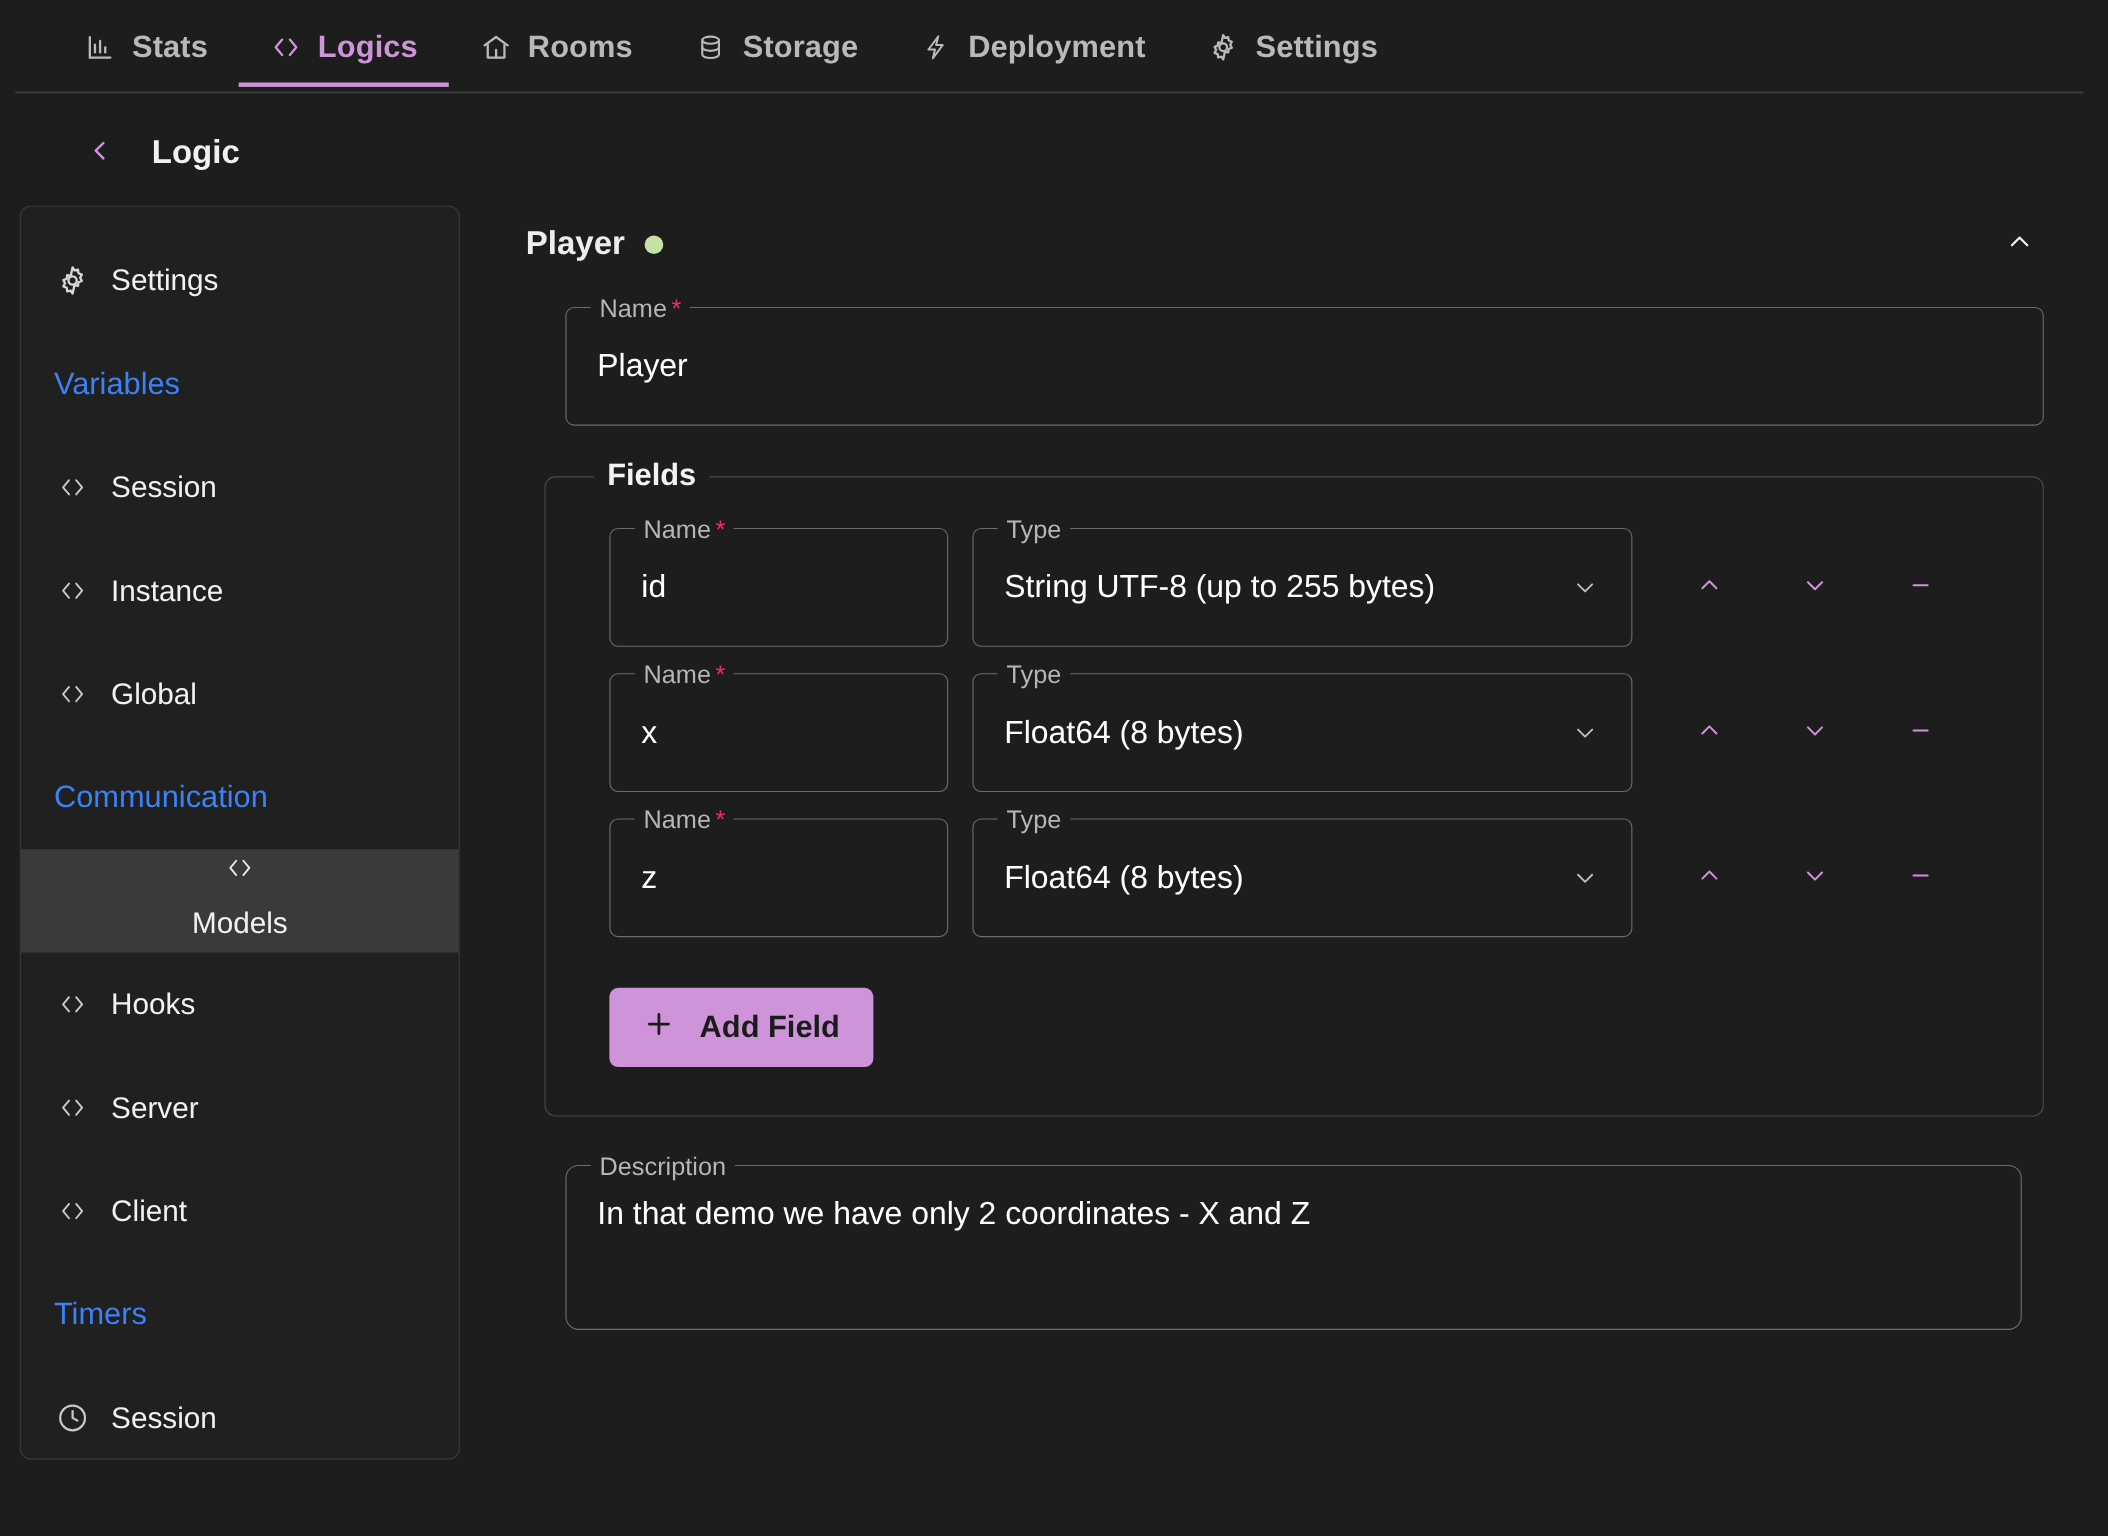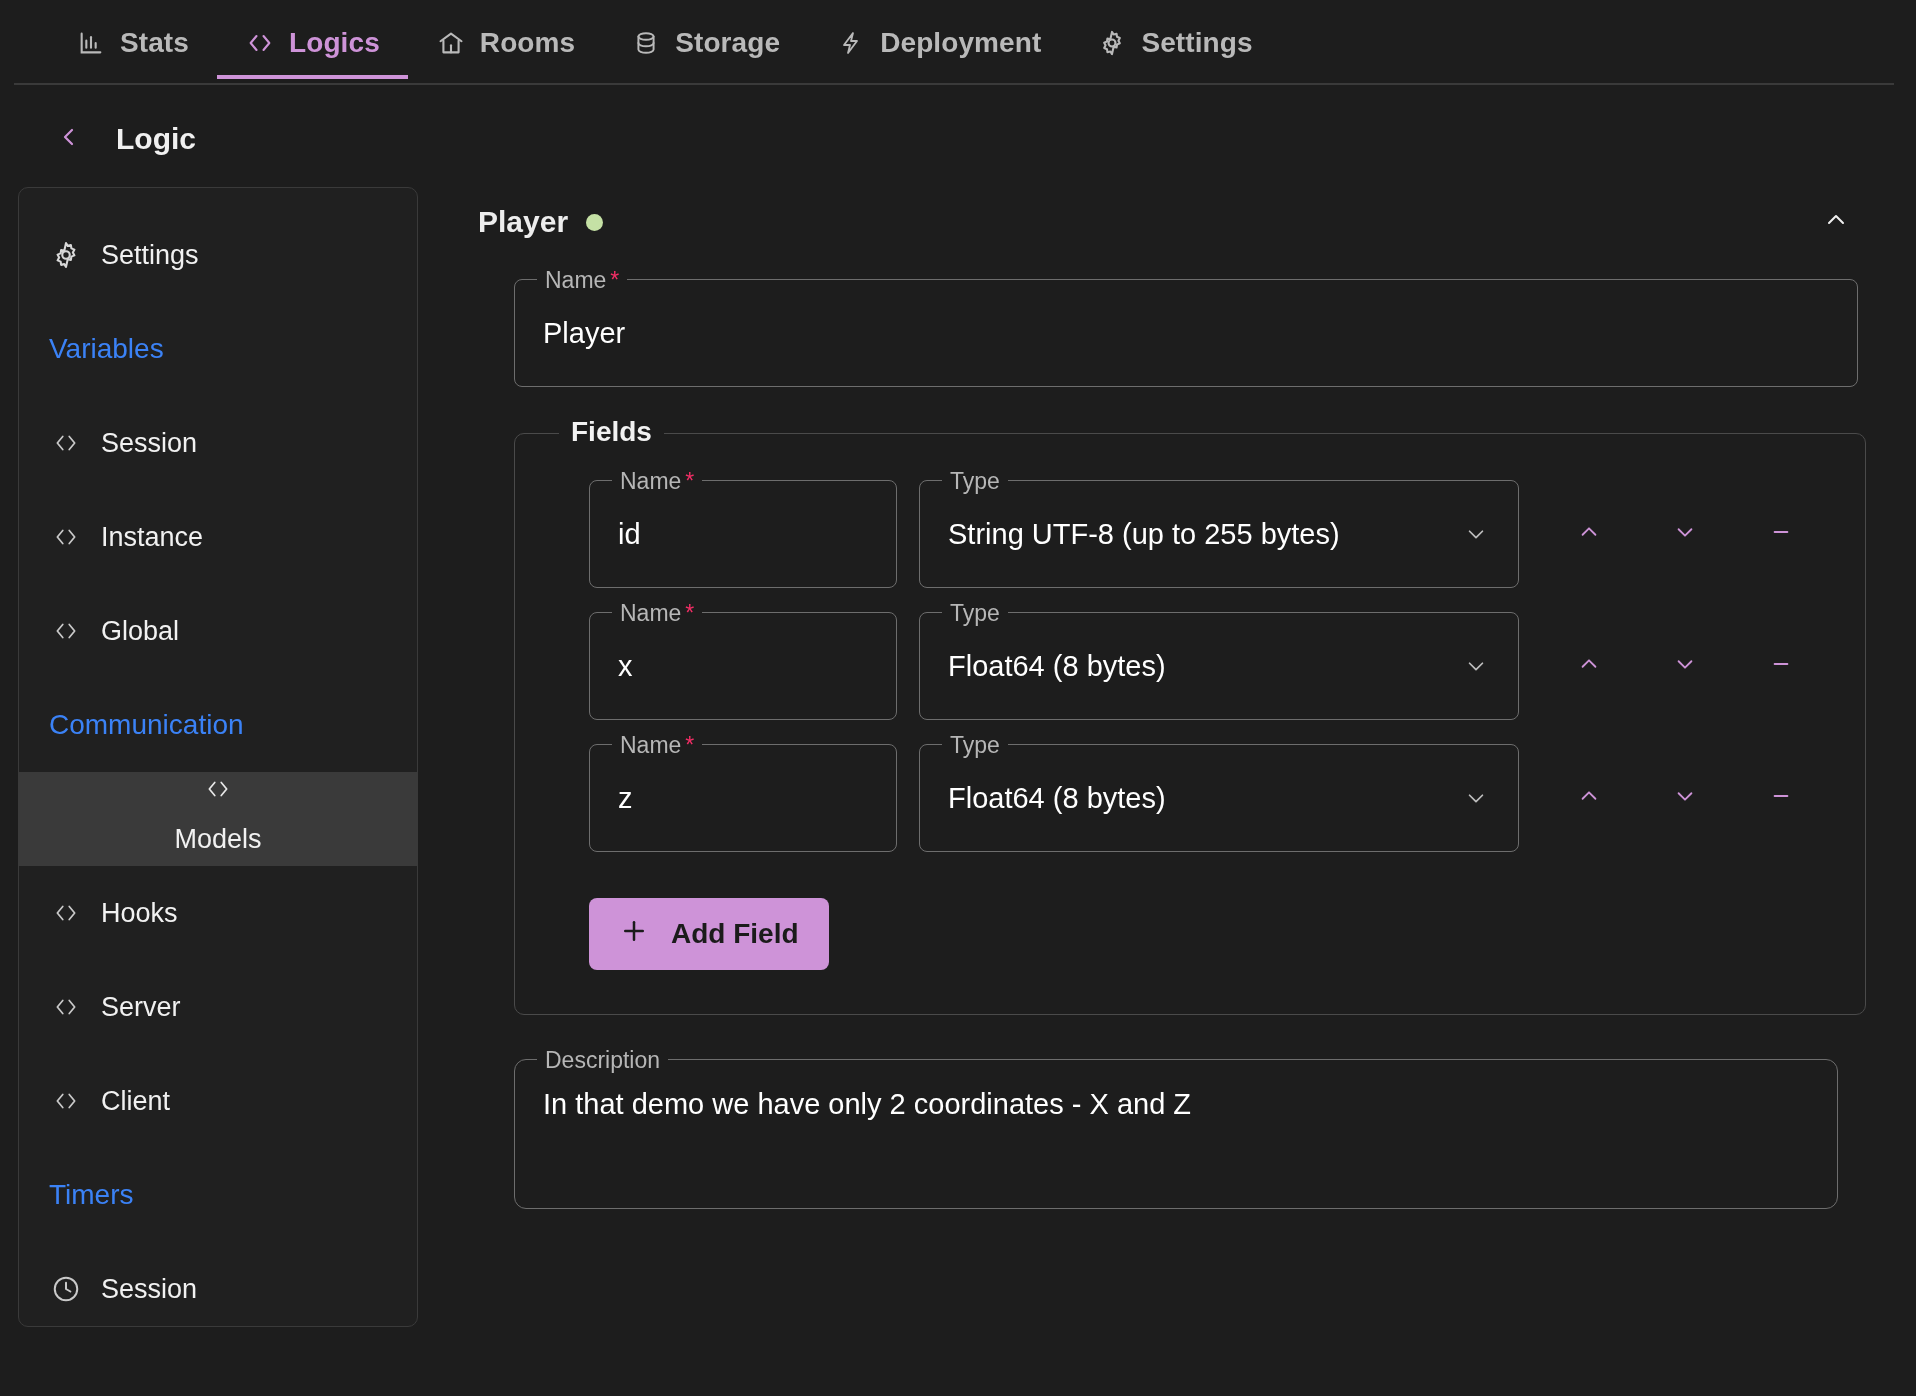--- a/index.html
+++ b/index.html
@@ -49,21 +49,21 @@
     height: 4px;
     background: #ce93d8;
     z-index: 2;
   }
 
   
   .page-head {
     display: flex;
     align-items: center;
     gap: 34px;
-    padding: 36px 0 30px 56px;
+    padding: 36px 0 30px 78px;
     text-align: right;
   }
   .back-btn {
     width: 26px; height: 36px;
     display: flex; align-items: center; justify-content: center;
     cursor: pointer;
   }
   .page-title {
     font-size: 30px;
     font-weight: 700;
@@ -165,22 +165,22 @@
     height: 100%;
   }
 
   .name-field { height: 108px; margin: 22px 36px 0 36px; }
 
   
   .fields-group {
     position: relative;
     border: 1px solid #4a4a4a;
     border-radius: 10px;
-    margin: 46px 36px 0 36px;
-    padding: 46px 0 44px 16px;
+    margin: 46px 36px 0 17px;
+    padding: 46px 0 44px 0;
   }
   .fields-group > .group-legend {
     position: absolute;
     top: -18px;
     left: 44px;
     padding: 0 12px;
     background: #1d1d1d;
     color: #f2f2f2;
     font-size: 28px;
     font-weight: 700;

